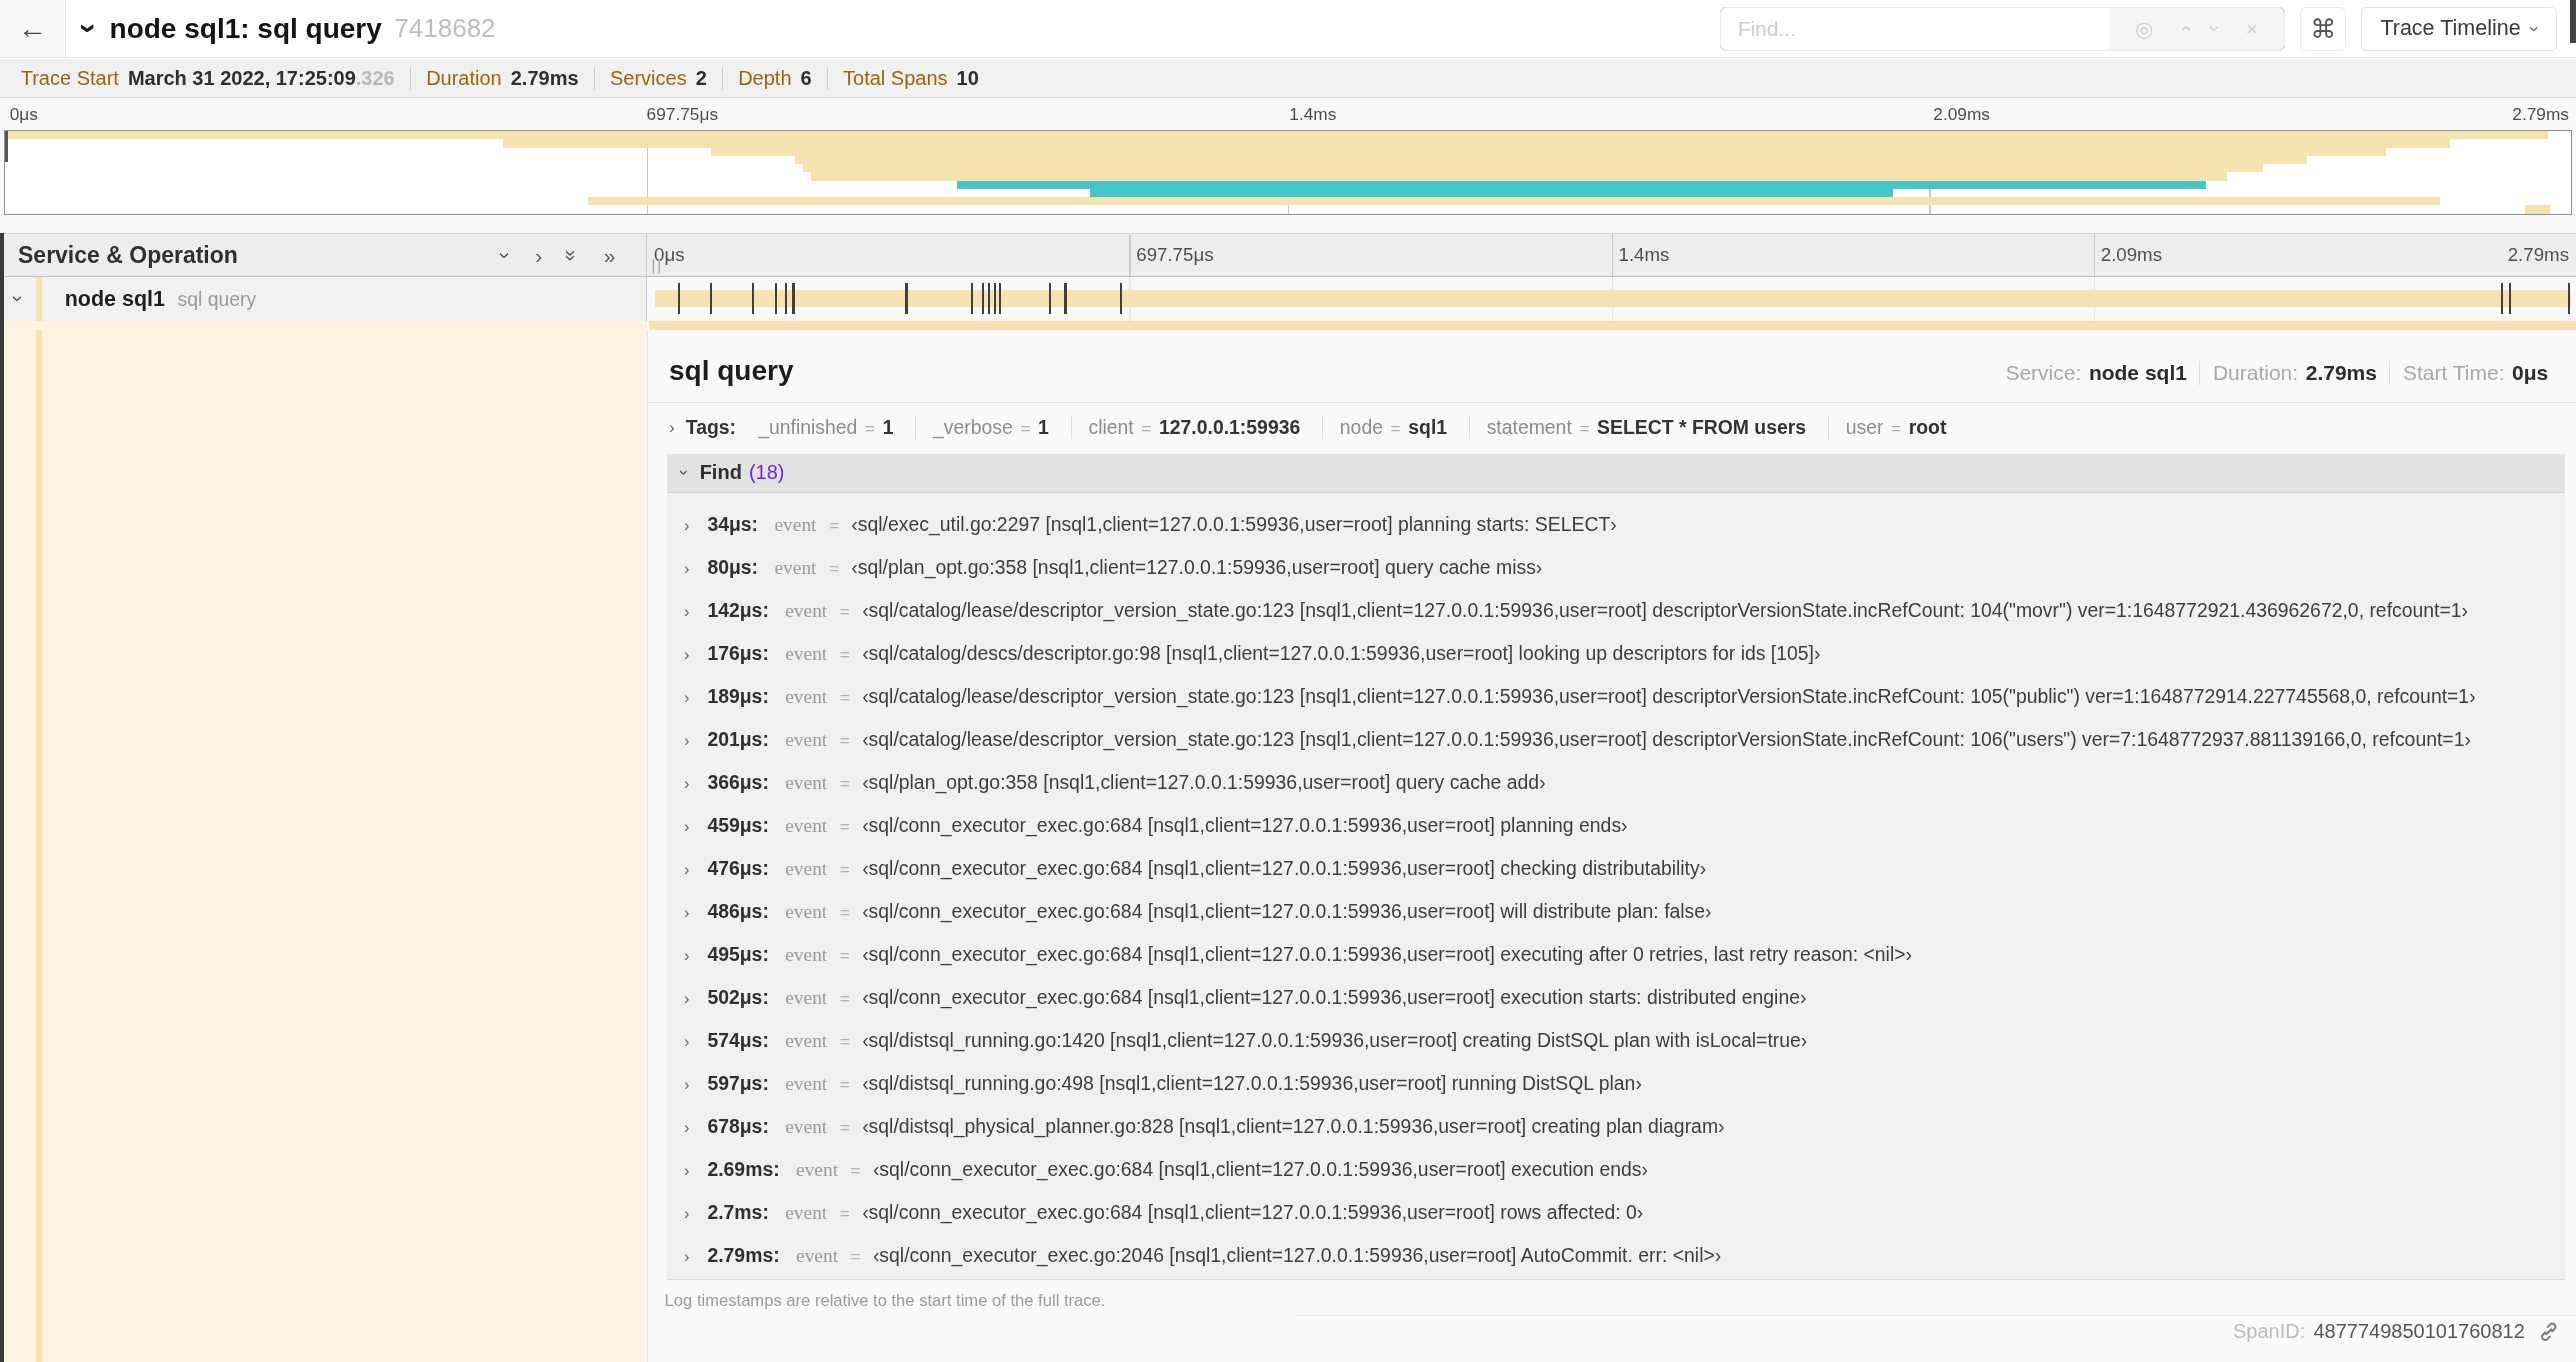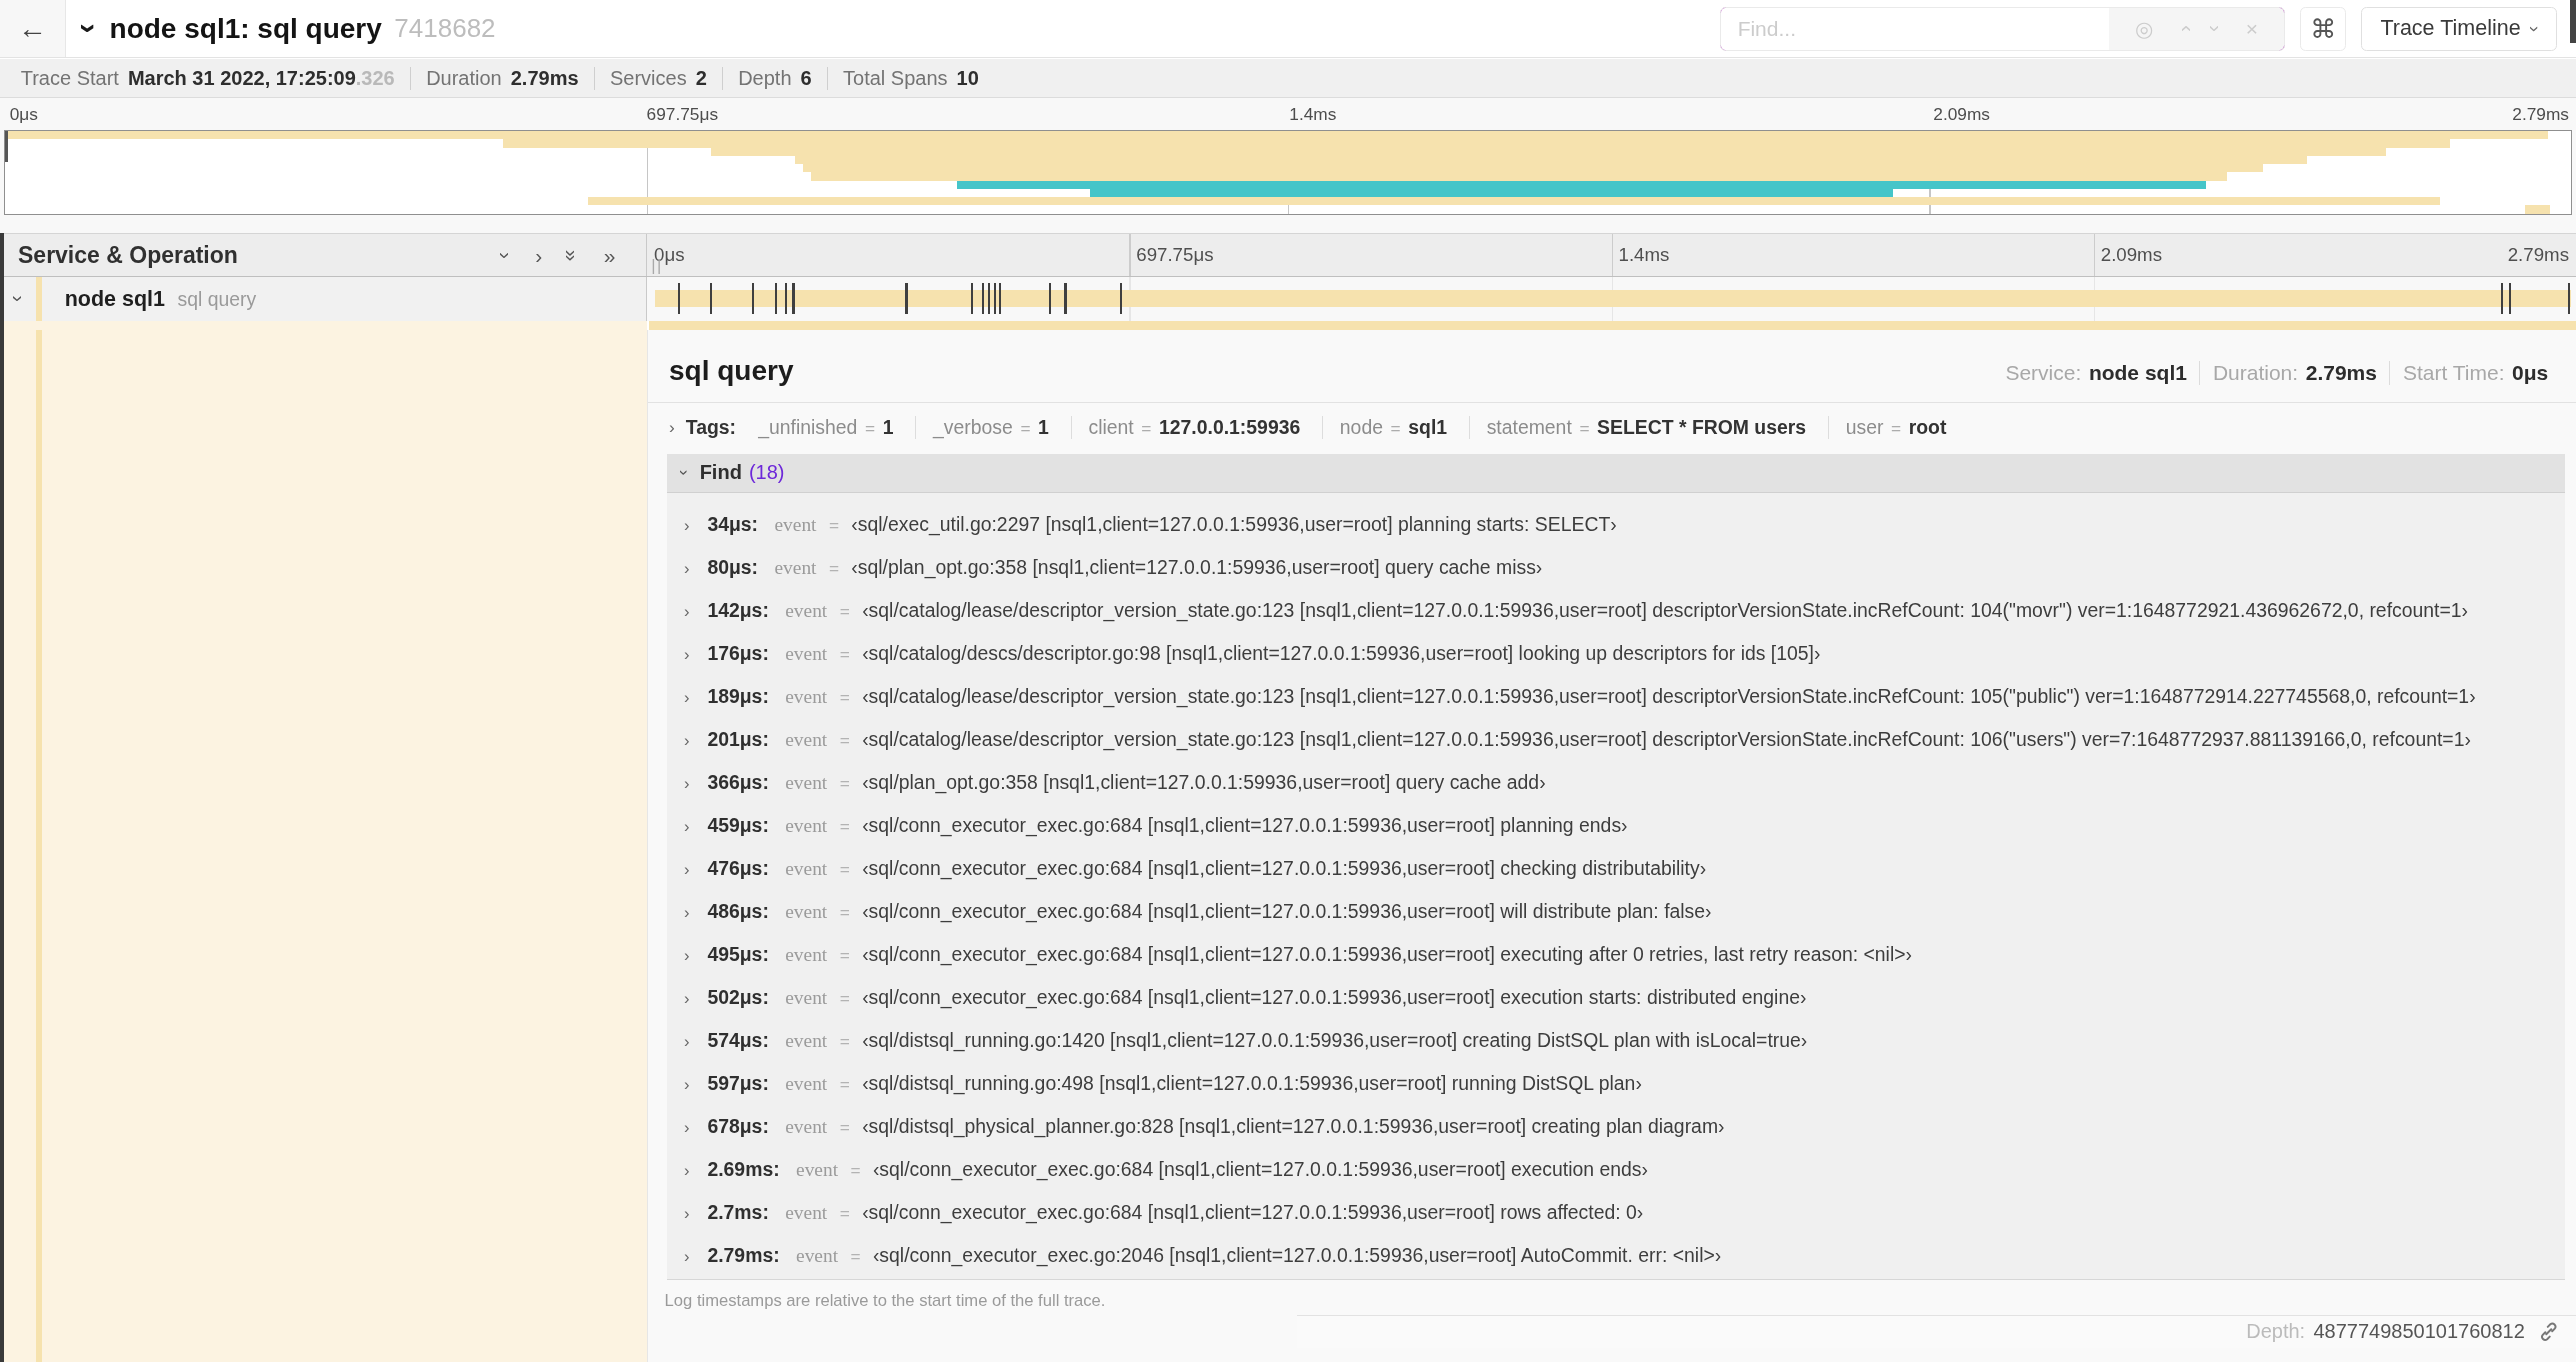--- a/index.html
+++ b/index.html
@@ -32,21 +32,21 @@
              display:flex; align-items:center; justify-content:center; font-size:26px; color:#555;
              font-family:"DejaVu Sans",sans-serif; cursor:pointer; }
   .view-btn { height:44px; border:1.4px solid #e0e0e0; border-radius:5.5px; background:#fff; cursor:pointer;
               display:flex; align-items:center; gap:11px; padding:0 18px; font-size:21.5px; color:#3a3a3a; }
   .view-chev { font-size:18px; color:#666; }
   
   .metabar { position:absolute; top:59px; left:0; width:100%; height:39px; background:#f0f0f0;
              border-bottom:0.7px solid #dcdcdc; display:flex; align-items:center; padding-left:5.5px; font-size:20px; }
   .meta-item { display:inline-flex; align-items:baseline; padding:0 15.2px; }
   .meta-item + .meta-item { border-left:1.4px solid #cfcfcf; }
-  .m-label { color:#737373; margin-right:9px; }
+  .m-label { color:#a16207; margin-right:9px; }
   .m-value { color:#2e2e2e; font-weight:700; }
   .m-suffix { color:#b9b9b9; font-weight:700; }
   
   .minimap { position:absolute; top:98px; left:0; width:100%; height:118px; background:#f8f8f8; }
   .mm-label { position:absolute; top:5.5px; font-size:17.3px; color:#4d4d4d; }
   .mm-l0 { left:9.7px; } .mm-l1 { left:25.1%; } .mm-l2 { left:50.05%; } .mm-l3 { left:75.05%; } .mm-l4 { right:7px; }
   .mm-canvas { position:absolute; left:4.2px; right:4.2px; top:32px; bottom:1.4px; background:#fff;
                border:1.4px solid #8f8f8f; cursor:crosshair; }
   .mm-grid { position:absolute; top:0; bottom:0; width:1.4px; background:#c6c6c6; }
   .mm-g25 { left:25%; } .mm-g50 { left:50%; } .mm-g75 { left:75%; }
@@ -555,21 +555,21 @@
               <span class="log-time">2.79ms:</span>
               <span class="log-key">event</span>
               <span class="log-eq">=</span>
               <span class="log-val">‹sql/conn_executor_exec.go:2046 [nsql1,client=127.0.0.1:59936,user=root] AutoCommit. err: &lt;nil&gt;›</span>
             </div>
           </div>
       </div>
       <div class="logs-footer">Log timestamps are relative to the start time of the full trace.</div>
 
       <div class="spanid-bar">
-        <span class="spanid-label">Depth:</span>
+        <span class="spanid-label">SpanID:</span>
         <span class="spanid-value">4877749850101760812</span>
         <svg class="link-icon" viewBox="0 0 24 24">
           <path d="M9.5 14.5 L14.5 9.5 M8.5 12.5 l-2.6 2.6 a3.2 3.2 0 0 0 4.5 4.5 l2.6-2.6 M15.5 11.5 l2.6-2.6 a3.2 3.2 0 0 0 -4.5-4.5 l-2.6 2.6" stroke="#777" stroke-width="2" fill="none" stroke-linecap="round"></path>
         </svg>
       </div>
     </div>
   </div>
 
   <div class="left-scrollbar"></div>
   <div class="right-scrollbar-thumb"></div>

